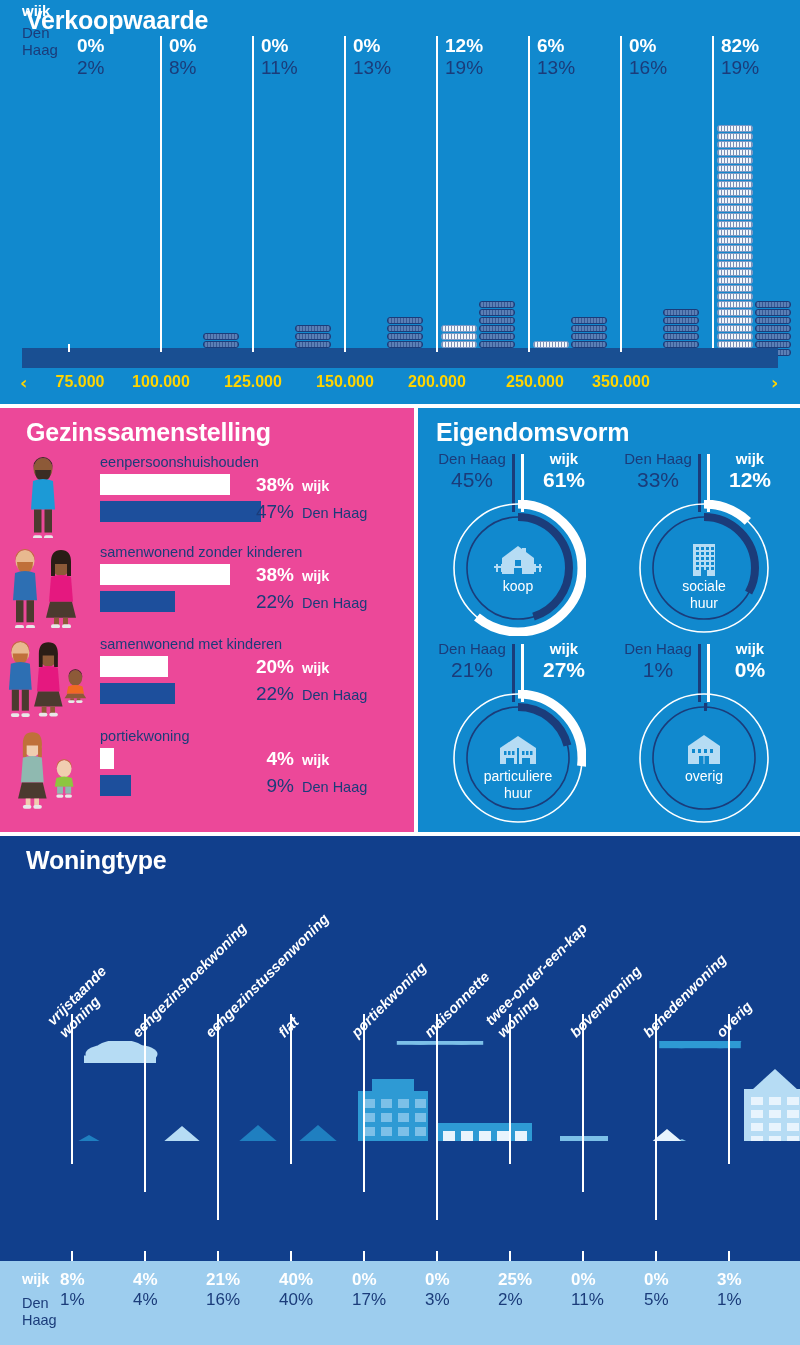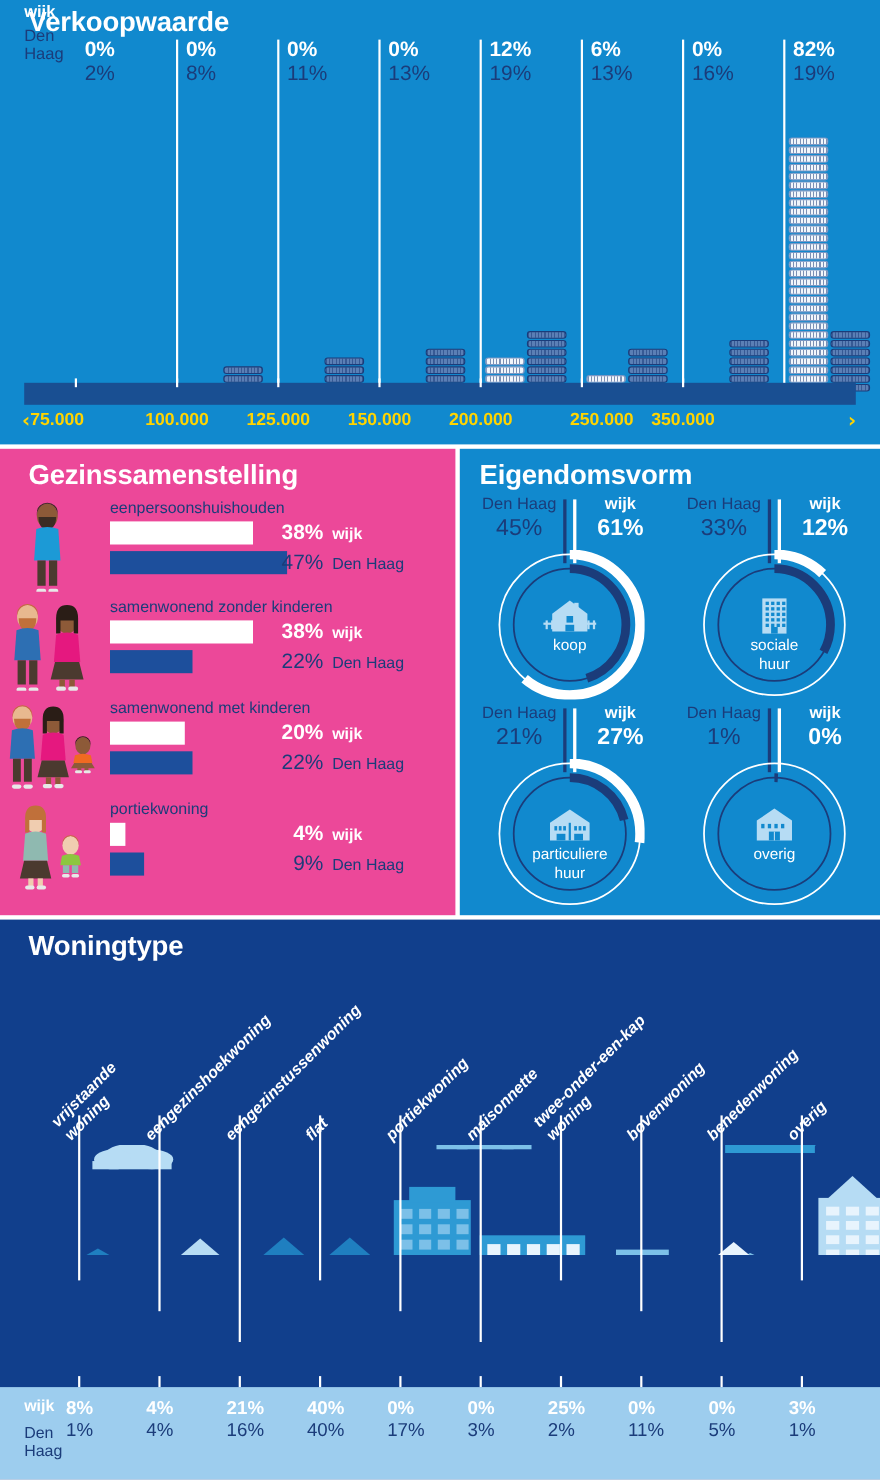--- a/index.html
+++ b/index.html
@@ -372,26 +372,26 @@
       <div class="axis-marker" style="left: 252px;"></div>
       <div class="axis-marker" style="left: 344px;"></div>
       <div class="axis-marker" style="left: 436px;"></div>
       <div class="axis-marker" style="left: 528px;"></div>
       <div class="axis-marker" style="left: 620px;"></div>
     </div>
 
   <div id="verkoop-axis">
     <div id="axis-prev" class="axis-chev">‹</div>
     <div id="axis-next" class="axis-chev">›</div>
-  <div class="tick" style="left: 6px;">75.000</div>
+  <div class="tick" style="left: 34px;">75.000</div>
       <div class="tick" style="left: 115px;">100.000</div>
       <div class="tick" style="left: 207px;">125.000</div>
       <div class="tick" style="left: 299px;">150.000</div>
       <div class="tick" style="left: 391px;">200.000</div>
-      <div class="tick" style="left: 501px;">250.000</div>
+      <div class="tick" style="left: 489px;">250.000</div>
       <div class="tick" style="left: 575px;">350.000</div>
     </div>
 </div>
 
 <div id="panel-gezin">
   <div id="gezin-title" class="panel-title">Gezinssamenstelling</div>
   <div id="gezin-rows">
       <div class="gz-row" style="top: 46px;">
         <div class="gz-fig"><svg width="86" height="82" viewBox="0 0 86 82">
             <g transform="translate(22,2) scale(1)">

